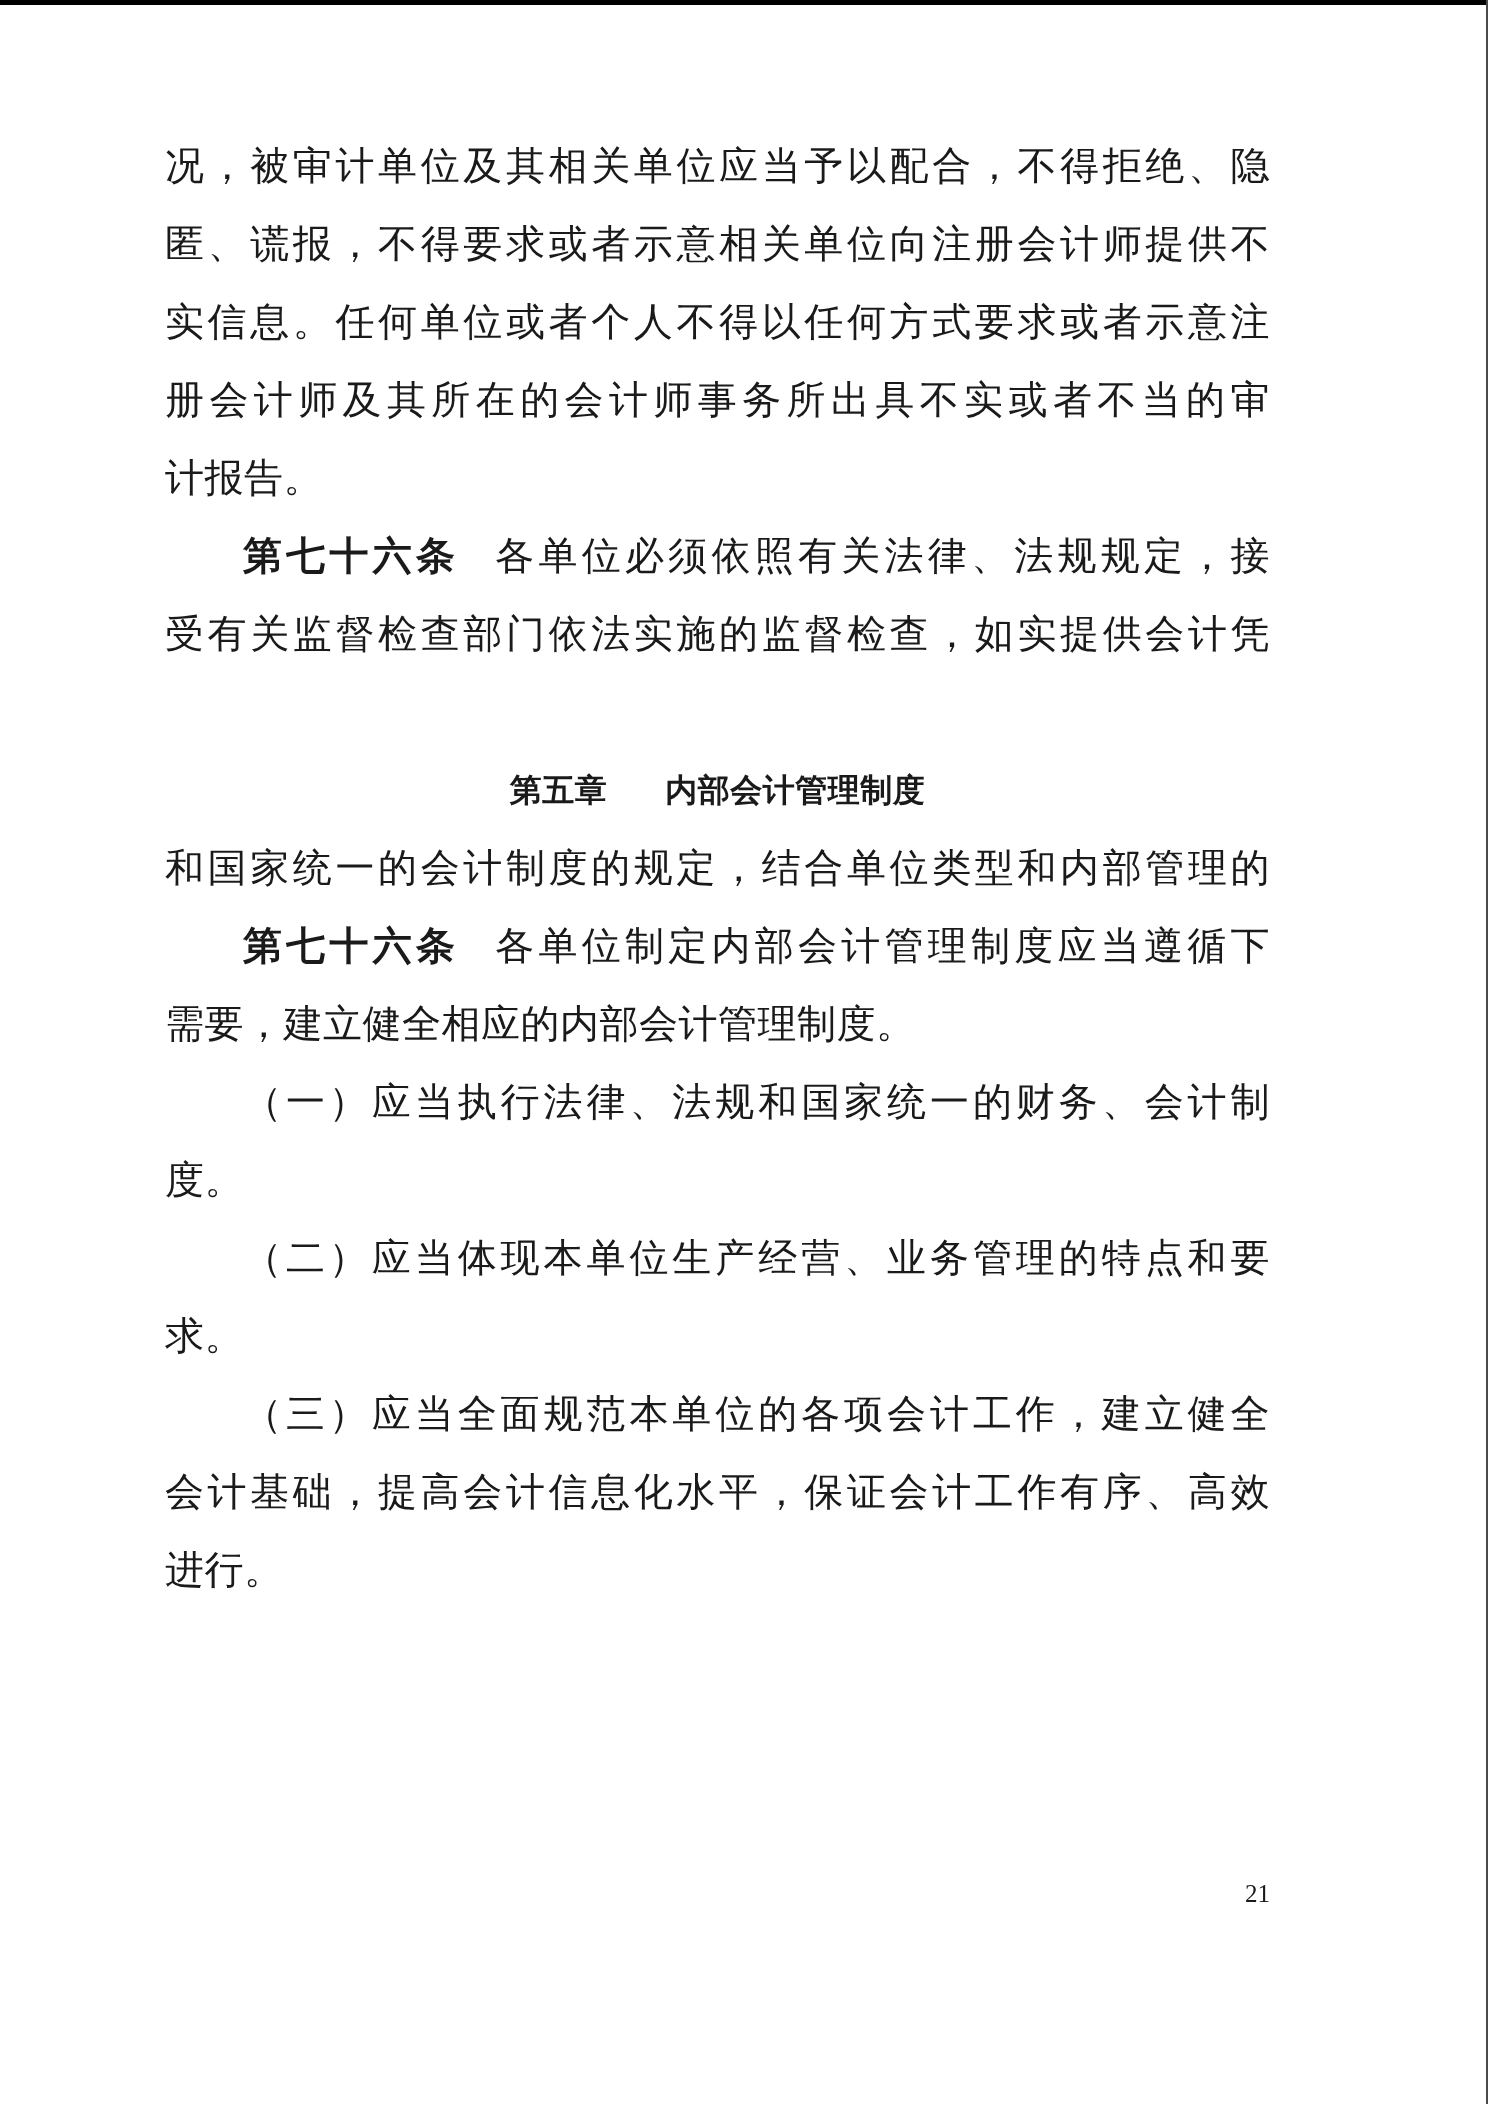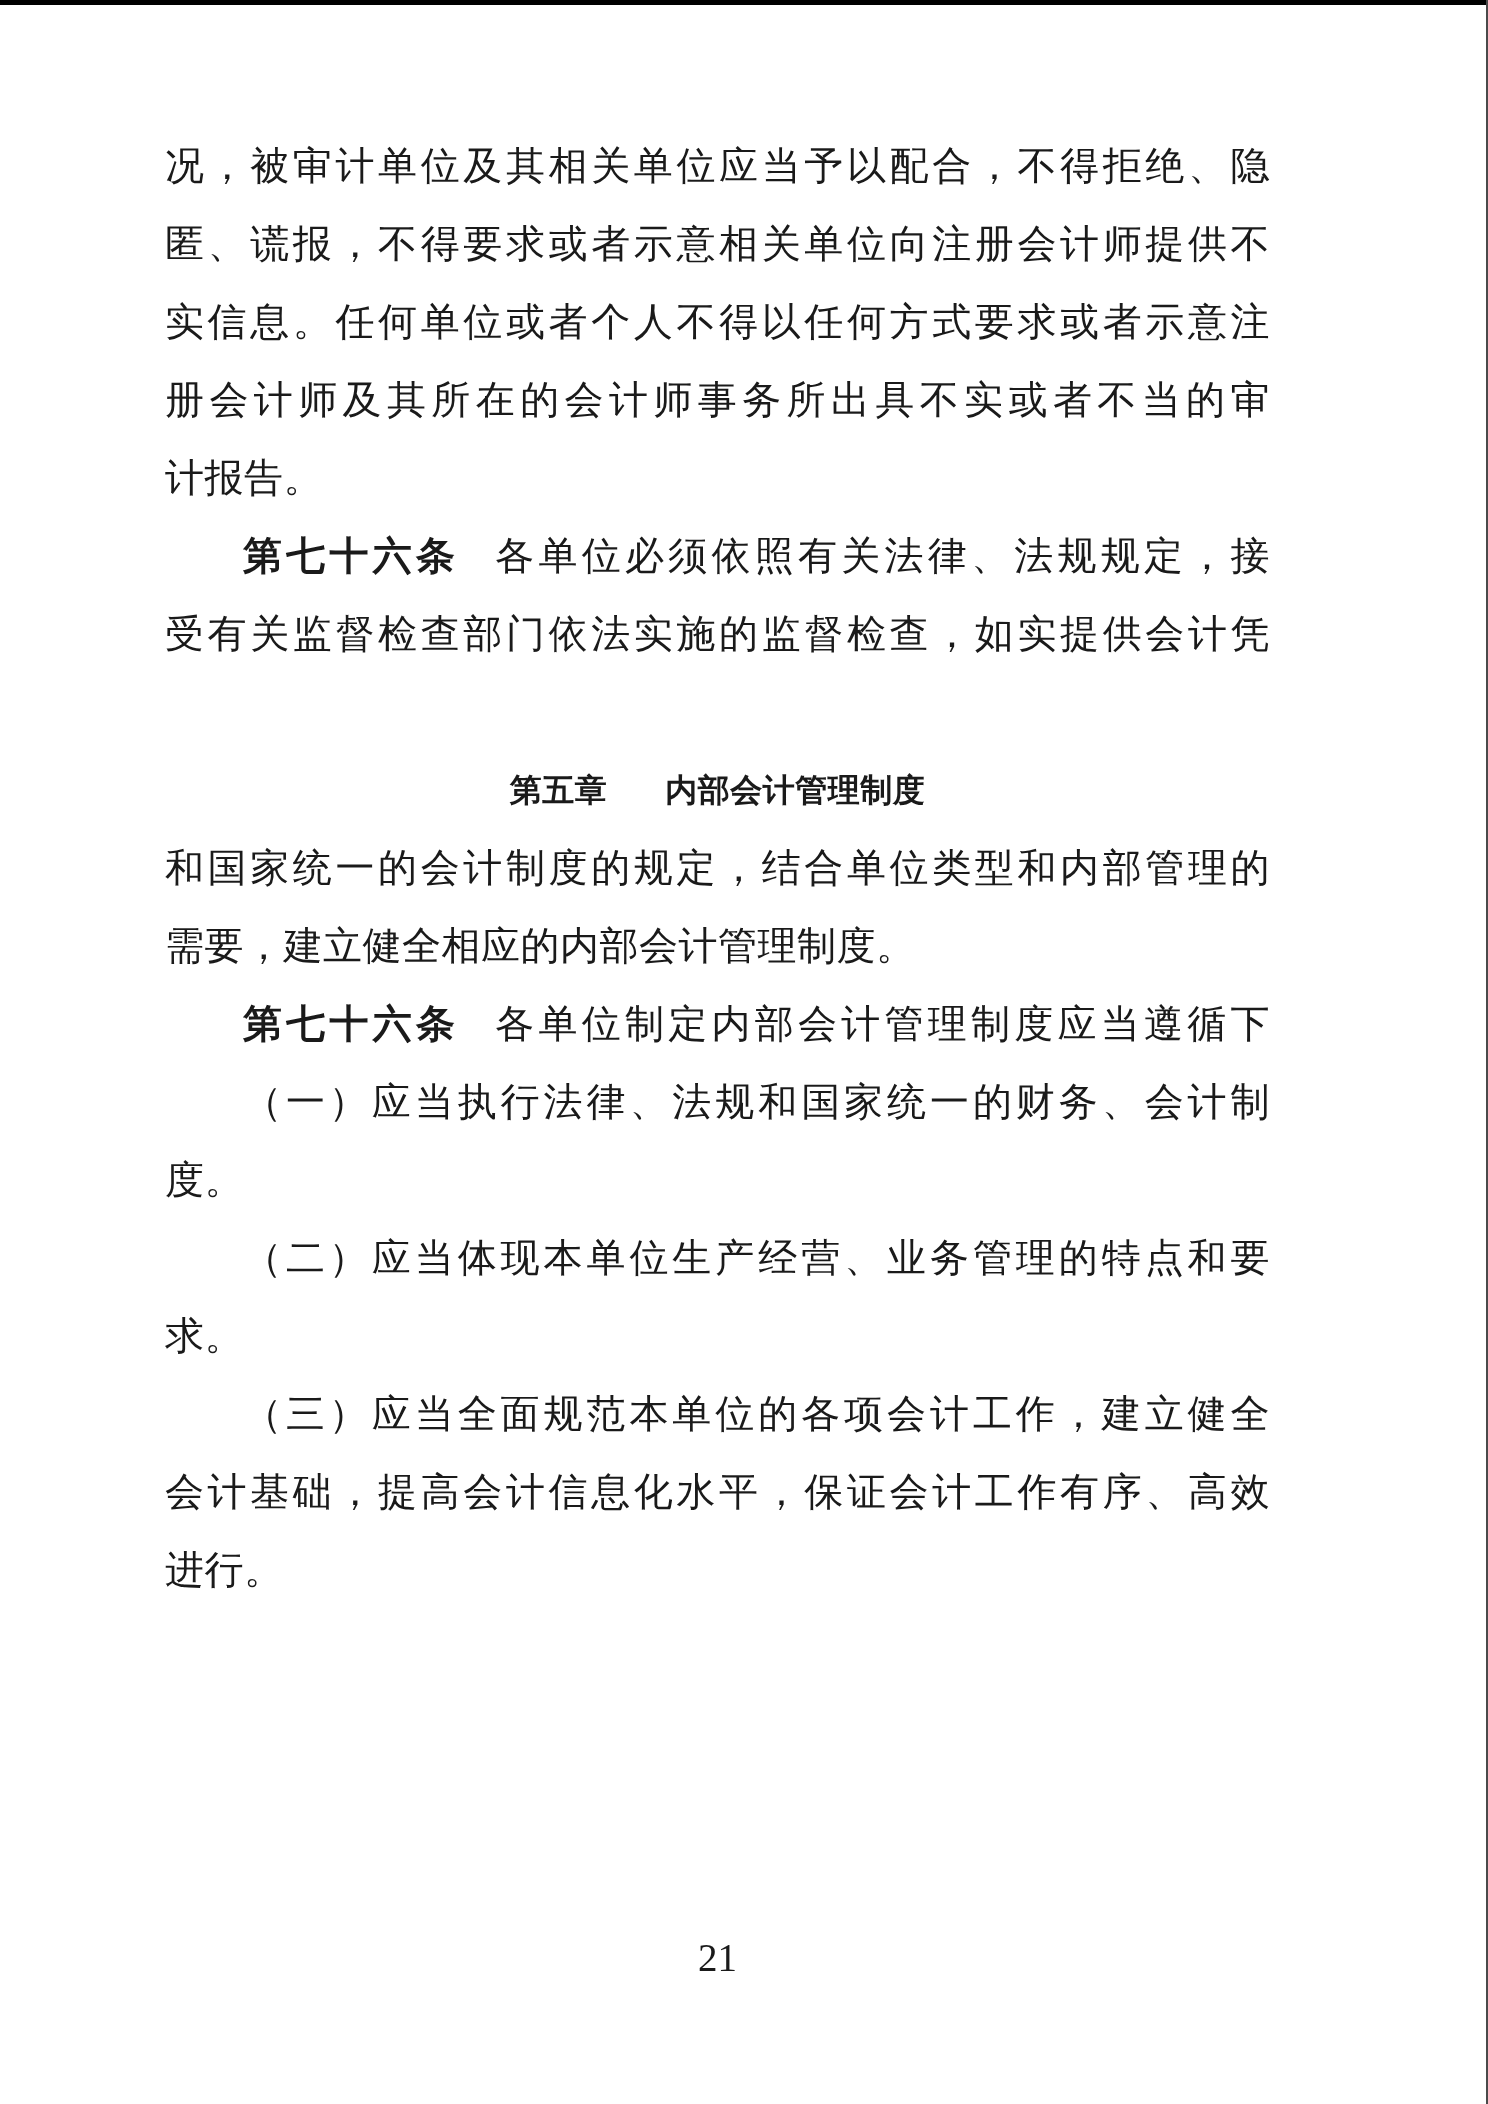--- a/index.html
+++ b/index.html
@@ -64,26 +64,26 @@
   }
   .term-rest {
     margin-left: 36px;
   }
   .heading .term-rest {
     margin-left: 58px;
   }
   .page-number {
     position: absolute;
     left: 165px;
-    top: 1936px;
+    top: 1872px;
     width: 1105px;
     height: 44px;
     line-height: 44px;
-    text-align: center;
-    font-size: 39px;
+    text-align: right;
+    font-size: 25px;
     color: #1a1a1a;
     font-family: "Liberation Serif", serif;
   }
 </style>
 </head>
 <body>
 
 <div class="page">
   <div class="border-top"></div>
   <div class="border-right"></div>
@@ -92,22 +92,22 @@
       <div class="line">况，被审计单位及其相关单位应当予以配合，不得拒绝、隐</div>
       <div class="line">匿、谎报，不得要求或者示意相关单位向注册会计师提供不</div>
       <div class="line">实信息。任何单位或者个人不得以任何方式要求或者示意注</div>
       <div class="line">册会计师及其所在的会计师事务所出具不实或者不当的审</div>
       <div class="line short">计报告。</div>
       <div class="line indent"><span class="term">第七十六条</span><span class="term-rest">各单位必须依照有关法律、法规规定，接</span></div>
       <div class="line">受有关监督检查部门依法实施的监督检查，如实提供会计凭</div>
       <div class="line blank"></div>
       <div class="line heading short"><span class="term">第五章</span><span class="term-rest">内部会计管理制度</span></div>
       <div class="line">和国家统一的会计制度的规定，结合单位类型和内部管理的</div>
+      <div class="line indent"><span class="term">第七十六条</span><span class="term-rest">各单位制定内部会计管理制度应当遵循下</span></div>
       <div class="line short">需要，建立健全相应的内部会计管理制度。</div>
-      <div class="line indent"><span class="term">第七十六条</span><span class="term-rest">各单位制定内部会计管理制度应当遵循下</span></div>
       <div class="line indent">（一）应当执行法律、法规和国家统一的财务、会计制</div>
       <div class="line short">度。</div>
       <div class="line indent">（二）应当体现本单位生产经营、业务管理的特点和要</div>
       <div class="line short">求。</div>
       <div class="line indent">（三）应当全面规范本单位的各项会计工作，建立健全</div>
       <div class="line">会计基础，提高会计信息化水平，保证会计工作有序、高效</div>
       <div class="line short">进行。</div>
     </div>
 
   <div class="page-number">21</div>

